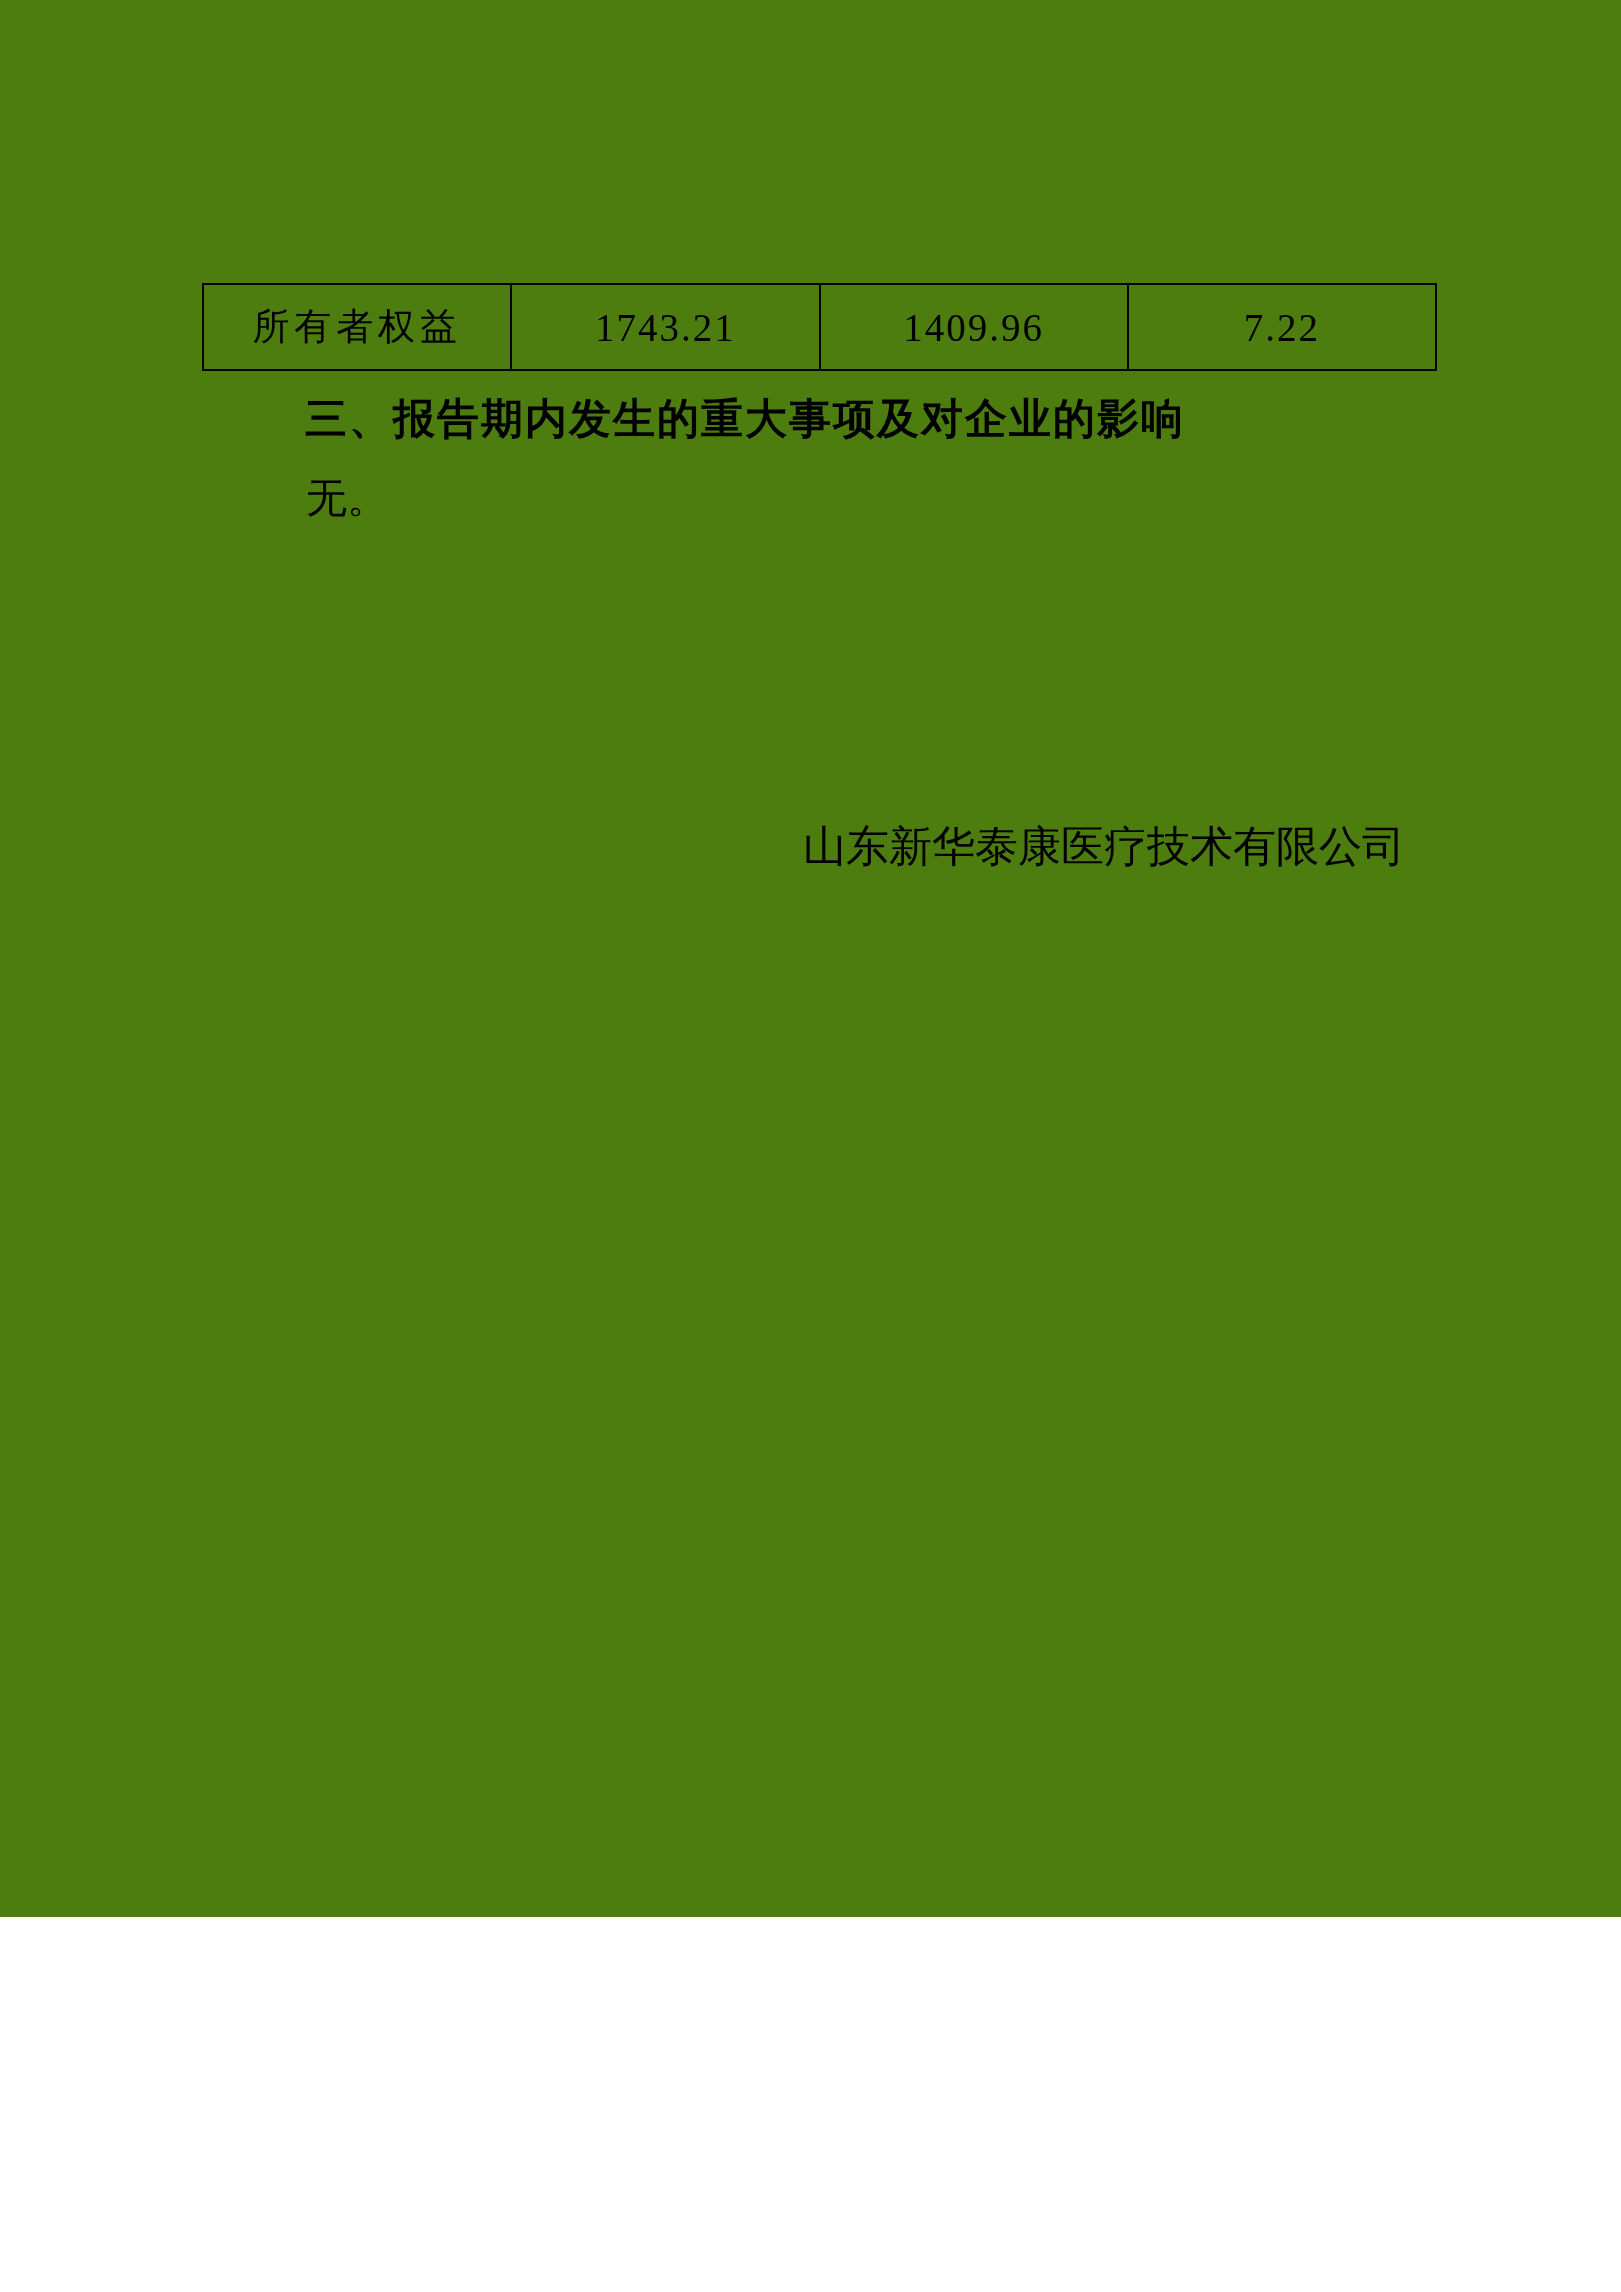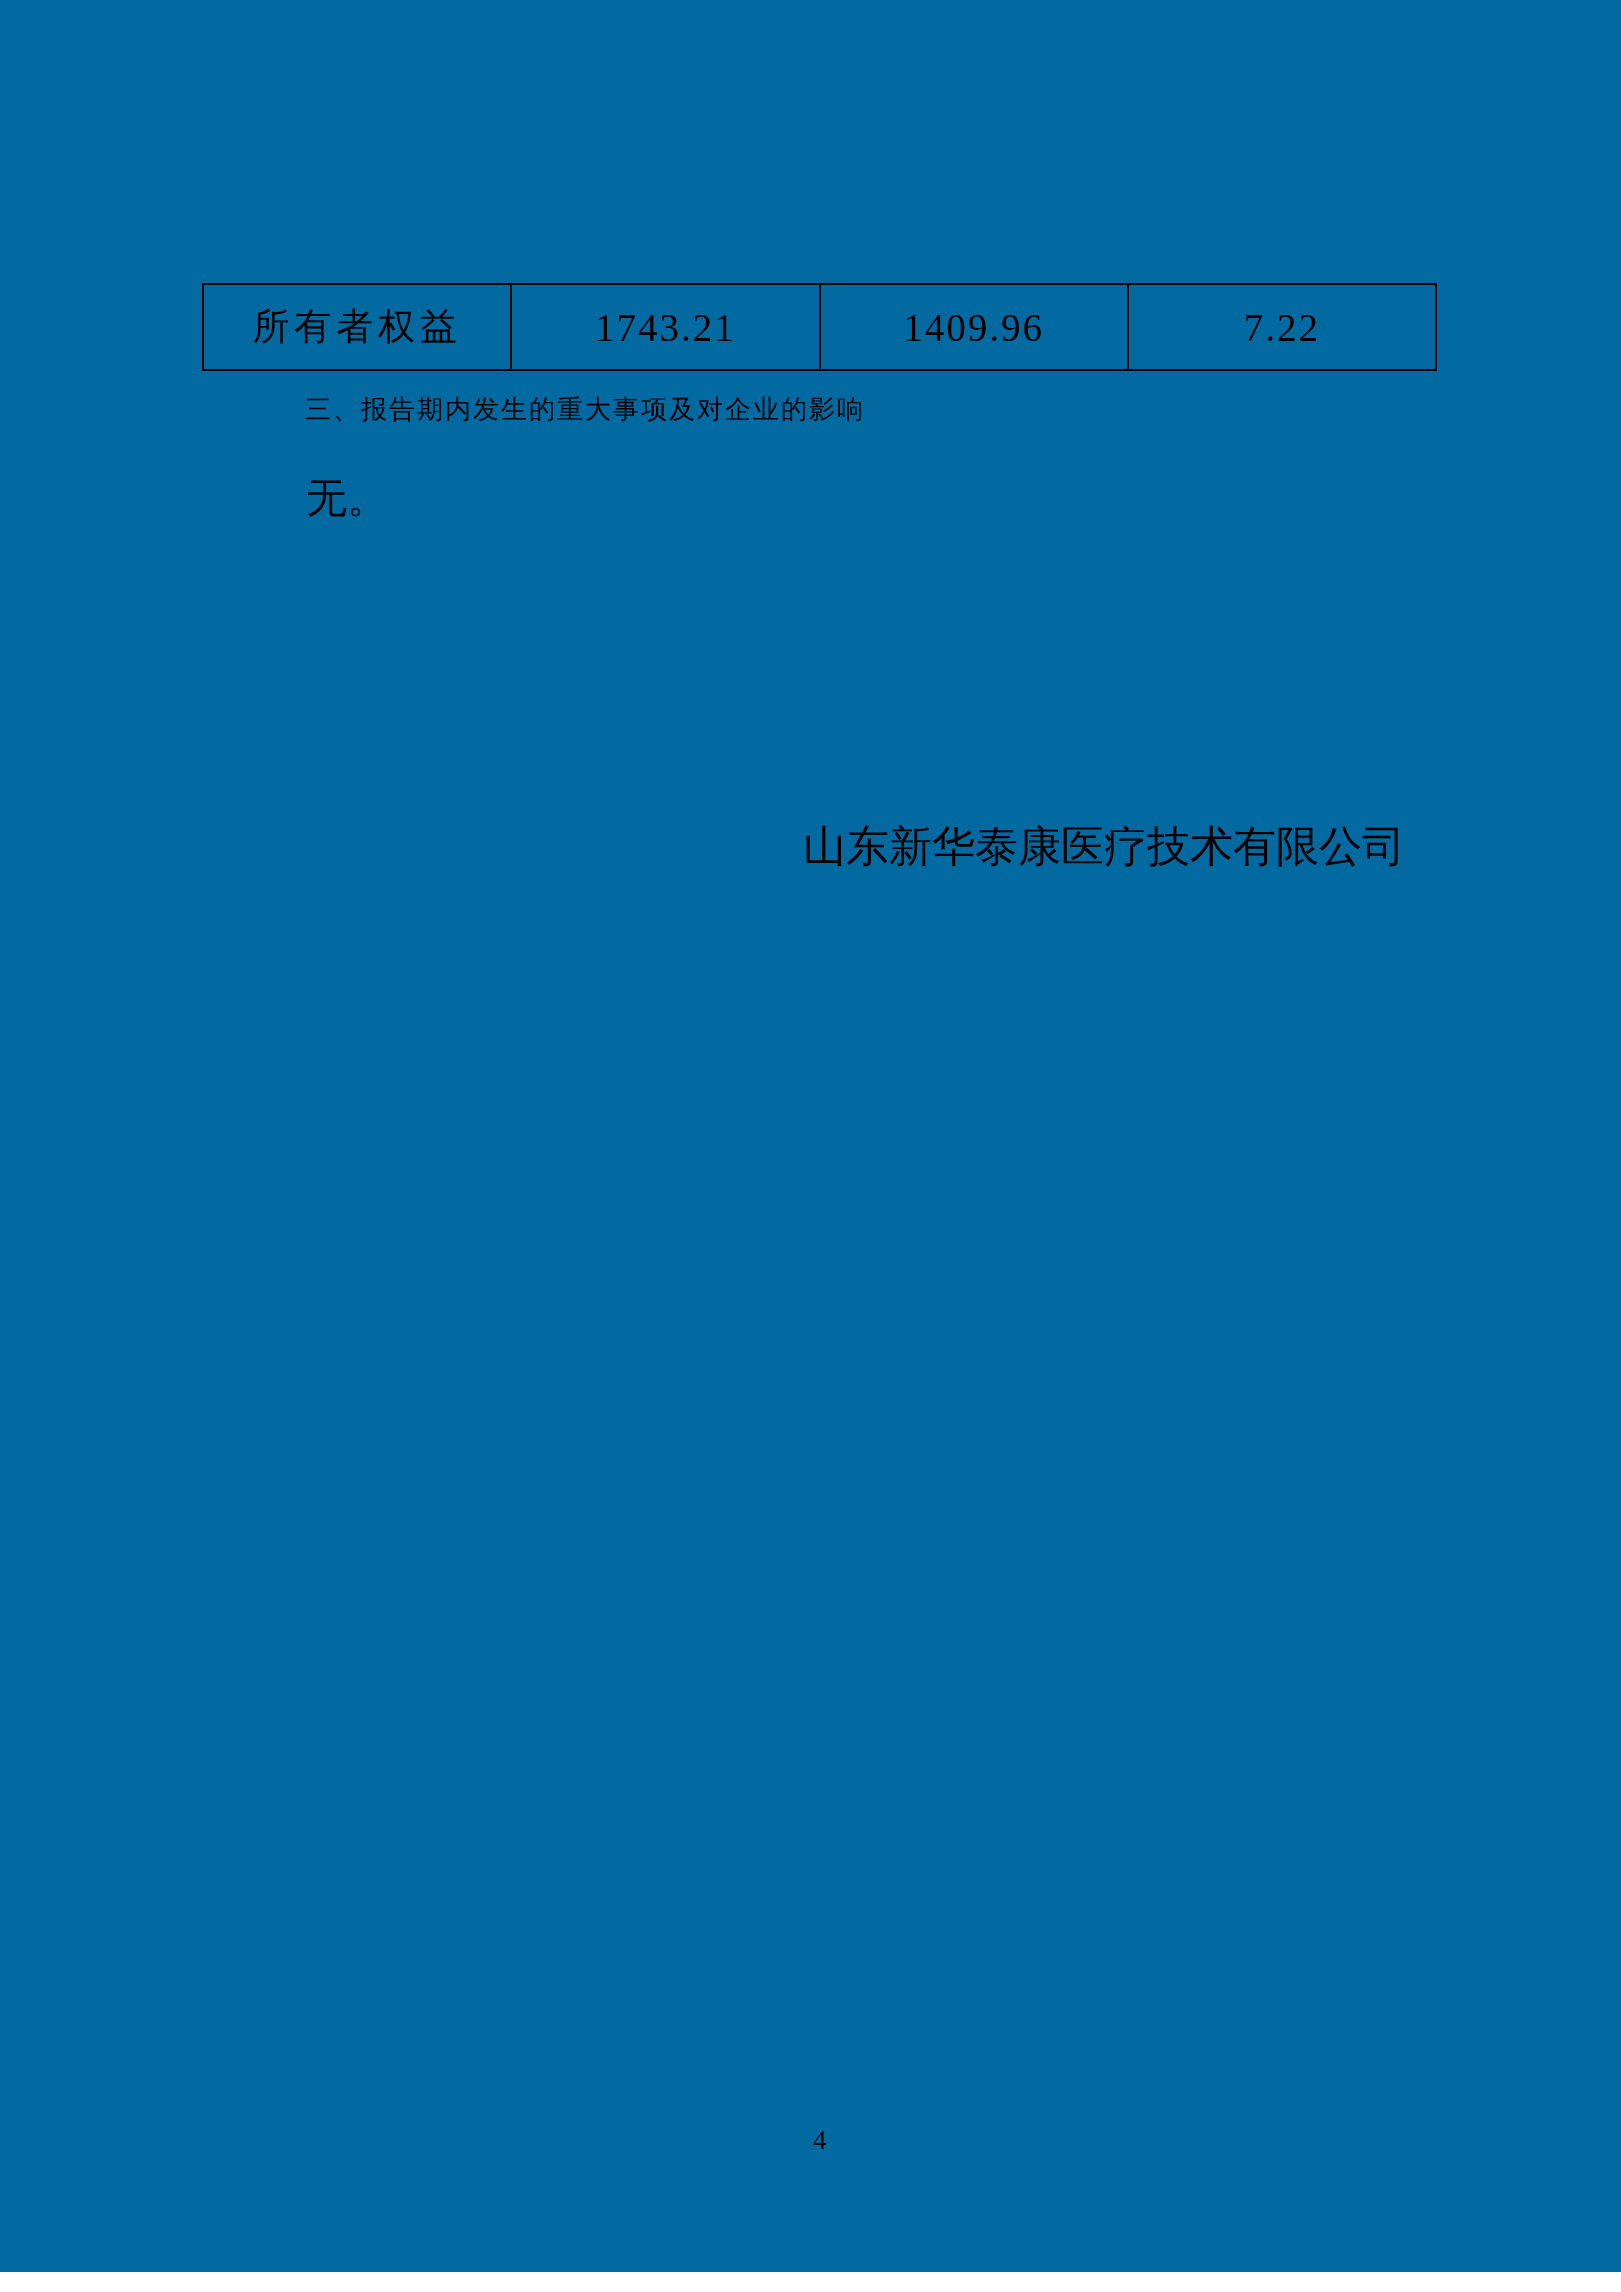--- a/index.html
+++ b/index.html
@@ -4,22 +4,22 @@
 <style>
   * { box-sizing: border-box; }
   html, body {
     margin: 0;
     padding: 0;
     background: #ffffff;
   }
   .page {
     position: relative;
     width: 1621px;
-    height: 2272px;
-    background: #0369a1;
+    height: 1917px;
+    background: #4d7c0f;
     color: #000000;
     font-family: "Liberation Serif", serif;
     overflow: hidden;
   }
 
   
   .fin-table {
     position: absolute;
     left: 202px;
     top: 283px;
@@ -39,22 +39,22 @@
   }
   .fin-table td.label-cell { letter-spacing: 4.9px; }
   .fin-table td.num-cell  { letter-spacing: 2px; font-size: 39px; }
 
   
   .section-heading {
     position: absolute;
     left: 305px;
     top: 394px;
     font-family: "Liberation Sans", sans-serif;
-    font-weight: normal;
-    font-size: 26px;
+    font-weight: bold;
+    font-size: 42px;
     letter-spacing: 2px;
     line-height: 1.2;
     white-space: nowrap;
   }
 
   
   .section-body {
     position: absolute;
     left: 306px;
     top: 474px;

